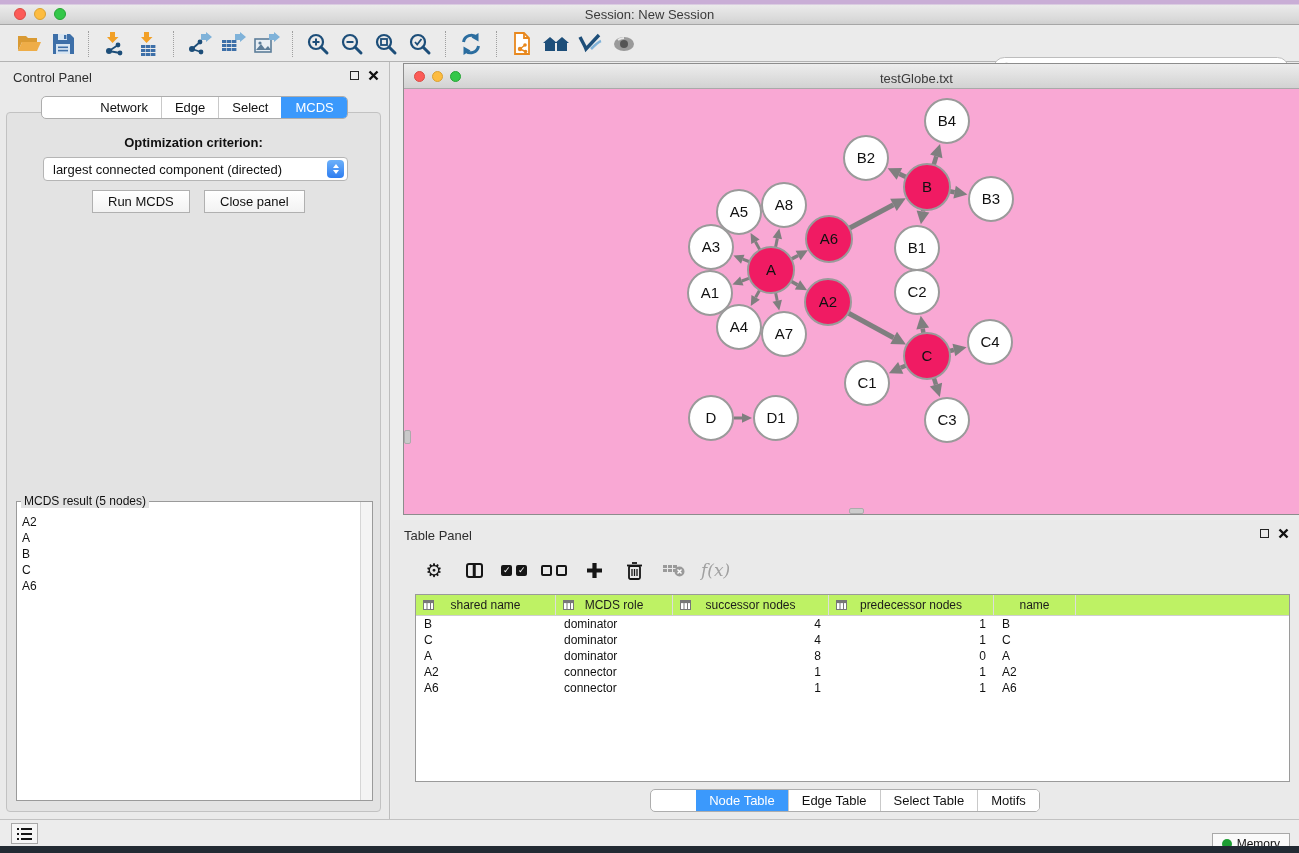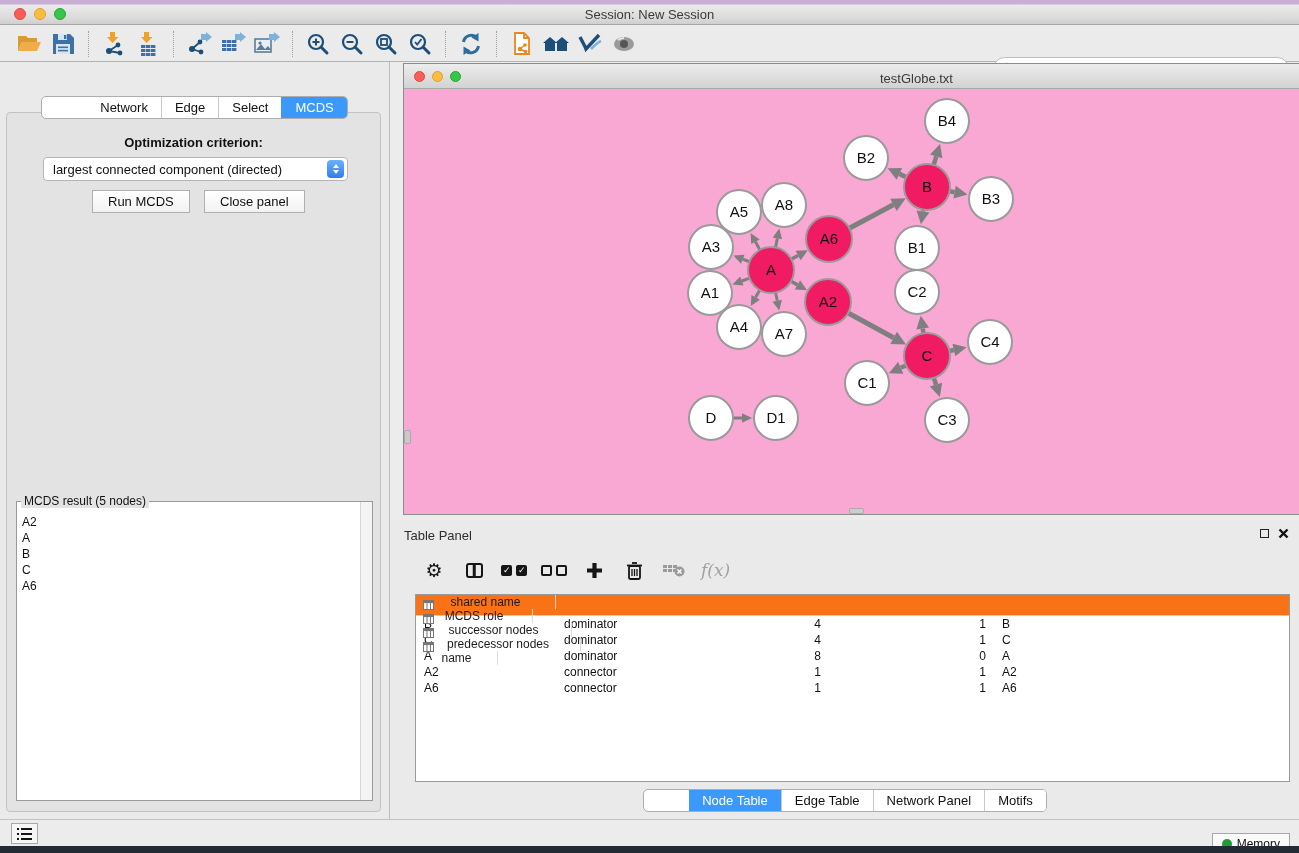--- a/index.html
+++ b/index.html
@@ -74,21 +74,21 @@
   .tp-icon { display:flex; align-items:center; justify-content:center; min-width:26px; height:30px; }
   .gear-glyph { font-size:19px; color:#161616; line-height:1; }
   .cb { width:11px; height:11px; border:2px solid #161616; border-radius:2px; display:inline-block; position:relative; }
   .cb.checked { background:#161616; }
   .cb.checked::after { content:"✓"; color:#fff; font-size:9px; position:absolute; left:0px; top:-2px; }
   .cb + .cb { margin-left:4px; }
   .cols-glyph { width:17px; height:15px; border:2.5px solid #161616; border-radius:3px; position:relative; }
   .cols-glyph::after { content:""; position:absolute; left:50%; top:0; bottom:0; width:2.5px; background:#161616; transform:translateX(-50%); }
   .fx-glyph { font-family:"DejaVu Serif",serif; font-style:italic; font-size:17px; color:#a0a0a0; }
   #data-table { position:absolute; left:24px; top:74px; right:9px; height:188px; background:#fff; border:1px solid #9a9a9a; }
-  #thead { display:flex; height:21px; background:#f97316; border-bottom:1px solid #cfcfcf;flex-direction:column; }
+  #thead { display:flex; height:21px; background:#bef264; border-bottom:1px solid #cfcfcf; }
   .th { position:relative; font-size:12px; color:#1c1c1c; border-right:1px solid #ddd; display:flex; align-items:center; justify-content:center; }
   .th .mini { position:absolute; left:7px; top:5px; }
   .tr { display:flex; height:16px; }
   .td { font-size:12px; line-height:16px; color:#111; padding:0 8px; white-space:nowrap; overflow:hidden; }
   .td.r { text-align:right; }
   #table-tabs-row { position:absolute; left:0; bottom:8px; width:100%; text-align:center; }
 
   
   #statusbar { left:0; bottom:7px; width:1299px; height:27px; background:#ececec; border-top:1px solid #c2c2c2; }
   #list-btn { position:absolute; left:11px; top:3px; width:27px; height:21px; background:#f6f6f6; border:1px solid #a8a8a8;
@@ -258,20 +258,29 @@
   <div id="searchbox">
     <svg width="13" height="13" viewBox="0 0 13 13">
         <circle cx="5.5" cy="5.5" r="4" fill="none" stroke="#9a9a9a" stroke-width="1.5"></circle>
         <path d="M8.5 8.5l3.5 3.5" stroke="#9a9a9a" stroke-width="1.5"></path>
       </svg>
     <input type="text" placeholder="" style="">
   </div>
 </div>
 
 <div id="control-panel" class="abs">
+  <div class="panel-head">
+    <span class="ph-title">Control Panel</span>
+    <span class="ph-ctrls">
+      <span class="float-box"></span>
+      <svg width="11" height="11" viewBox="0 0 11 11">
+          <path d="M1.5 1.5l8 8M9.5 1.5l-8 8" stroke="#111" stroke-width="2.4"></path>
+        </svg>
+    </span>
+  </div>
   <div id="control-tabs-row"><span class="seg-control" id="control-tabs">
         <div class="seg">Network</div>
         <div class="seg">Edge</div>
         <div class="seg">Select</div>
         <div class="seg selected">MCDS</div>
       </span></div>
   <div id="cp-group">
     <div id="opt-label">Optimization criterion:</div>
     <div id="criterion-select">
       <span class="val">largest connected component (directed)</span>
@@ -528,21 +537,21 @@
           <div class="td" style="width: 117px;">connector</div>
           <div class="td r" style="width: 156px;">1</div>
           <div class="td r" style="width: 165px;">1</div>
           <div class="td" style="width: 82px;">A6</div>
         </div>
       </div>
   </div>
   <div id="table-tabs-row"><span class="seg-control" id="table-tabs">
         <div class="seg selected">Node Table</div>
         <div class="seg">Edge Table</div>
-        <div class="seg">Network Panel</div>
+        <div class="seg">Select Table</div>
         <div class="seg">Motifs</div>
       </span></div>
 </div>
 
 <div id="statusbar" class="abs">
   <div id="list-btn">
     <svg width="15" height="12" viewBox="0 0 15 12">
         <g fill="#161616">
           <rect x="0" y="0" width="2" height="2"></rect>
           <rect x="4" y="0" width="11" height="2"></rect>

